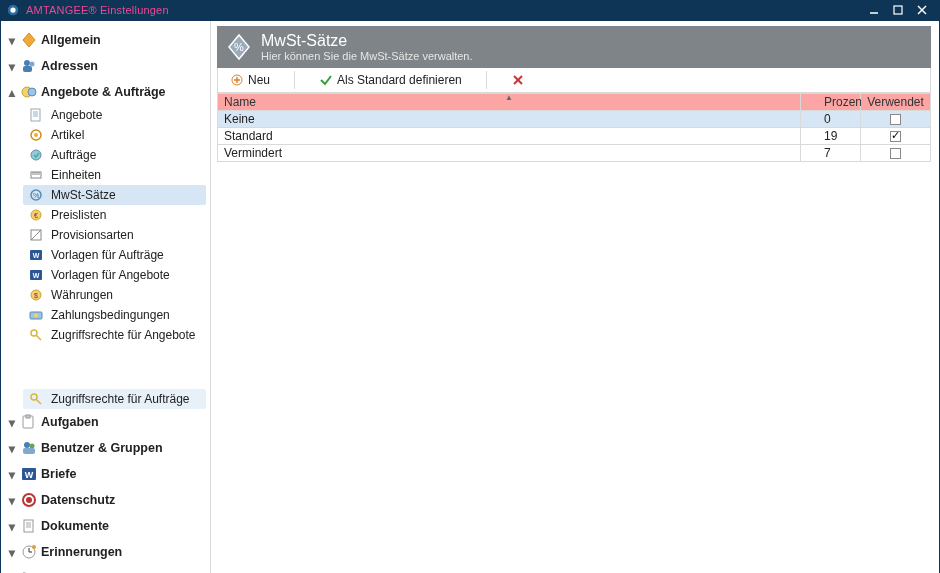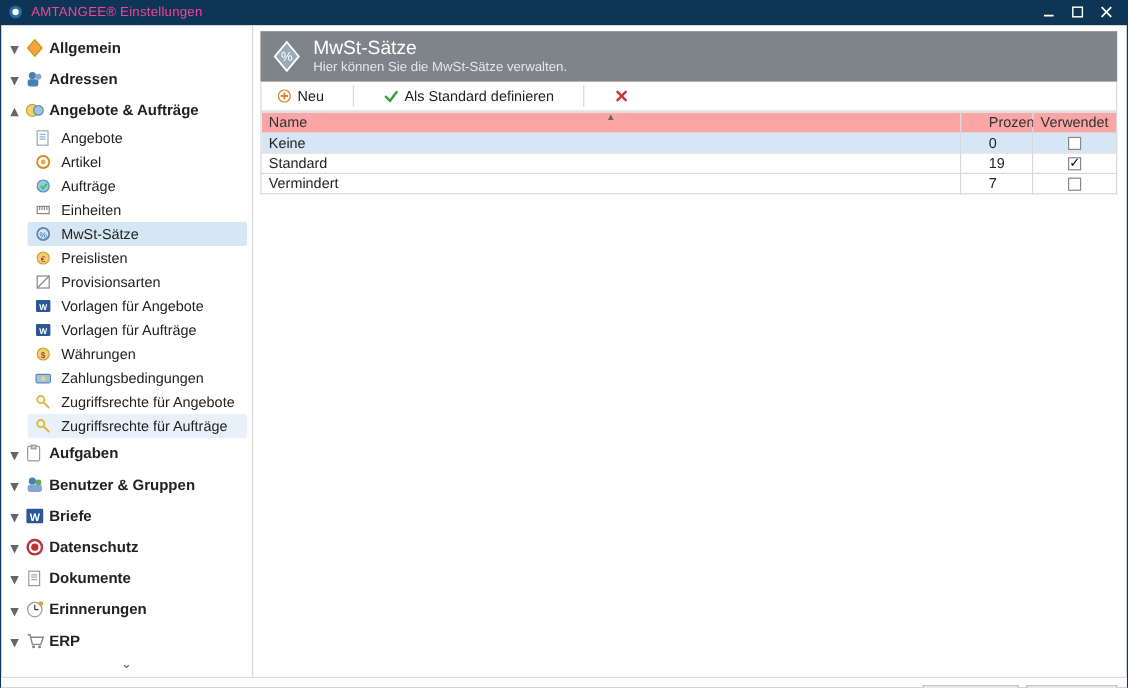--- a/index.html
+++ b/index.html
@@ -19,21 +19,21 @@
   .workarea { flex:1; display:flex; min-height:0; }
 
   
   .sidebar { width:210px; border-right:1px solid #d9d9d9; padding:6px 4px 4px 4px; overflow:hidden; display:flex; flex-direction:column; }
   .cat { display:flex; align-items:center; gap:4px; padding:5px 2px 5px 2px; cursor:pointer; font-weight:600; font-size:12.5px; color:#222; }
   .cat .chev { width:10px; height:10px; display:inline-flex; align-items:center; justify-content:center; color:#666; }
   .cat .cat-icon { width:16px; height:16px; display:inline-flex; align-items:center; justify-content:center; }
   .subitems { margin-left:18px; }
   .subitem { display:flex; align-items:center; gap:8px; padding:3px 4px 3px 6px; font-size:12px; cursor:pointer; border-radius:2px; }
   .subitem.selected { background:#d7e6f4; }
-  .subitem.highlight { background:#e8f1fa; }
+  .subitem.highlight { background:#e8f1fa;margin-top:44px; }
   .subitem .item-icon { width:14px; height:14px; display:inline-flex; align-items:center; justify-content:center; }
   .scroll-hint { text-align:center; color:#666; padding-top:0px; font-size:11px; }
 
   
   .panel { flex:1; display:flex; flex-direction:column; padding:5px 8px 0 6px; min-width:0; }
   .banner { background:#7f8488; color:#fff; padding:6px 10px 6px 8px; display:flex; align-items:center; gap:8px; }
   .banner .b-icon { width:28px; height:28px; border-radius:4px; display:flex; align-items:center; justify-content:center; }
   .banner h2 { margin:0; font-size:16px; font-weight:500; line-height:1.1; }
   .banner .sub { font-size:11px; color:#e6e6e6;text-align:right; }
 
@@ -193,30 +193,30 @@
               </span>
             <span>Provisionsarten</span>
           </div>
           <div class="subitem">
             <span class="item-icon">
                 <svg viewBox="0 0 14 14">
                   <rect x="1" y="2" width="12" height="10" rx="1" fill="#2b5797"></rect>
                   <text x="7" y="10" font-size="7" text-anchor="middle" fill="#fff" font-weight="bold">W</text>
                 </svg>
               </span>
-            <span>Vorlagen für Angebote</span>
+            <span>Vorlagen für Aufträge</span>
           </div>
           <div class="subitem">
             <span class="item-icon">
                 <svg viewBox="0 0 14 14">
                   <rect x="1" y="2" width="12" height="10" rx="1" fill="#2b5797"></rect>
                   <text x="7" y="10" font-size="7" text-anchor="middle" fill="#fff" font-weight="bold">W</text>
                 </svg>
               </span>
-            <span>Vorlagen für Aufträge</span>
+            <span>Vorlagen für Angebote</span>
           </div>
           <div class="subitem">
             <span class="item-icon">
                 <svg viewBox="0 0 14 14">
                   <circle cx="7" cy="7" r="5" fill="#f3d26b" stroke="#c9a334"></circle>
                   <text x="7" y="10" font-size="7" text-anchor="middle" fill="#916">$</text>
                 </svg>
               </span>
             <span>Währungen</span>
           </div>

